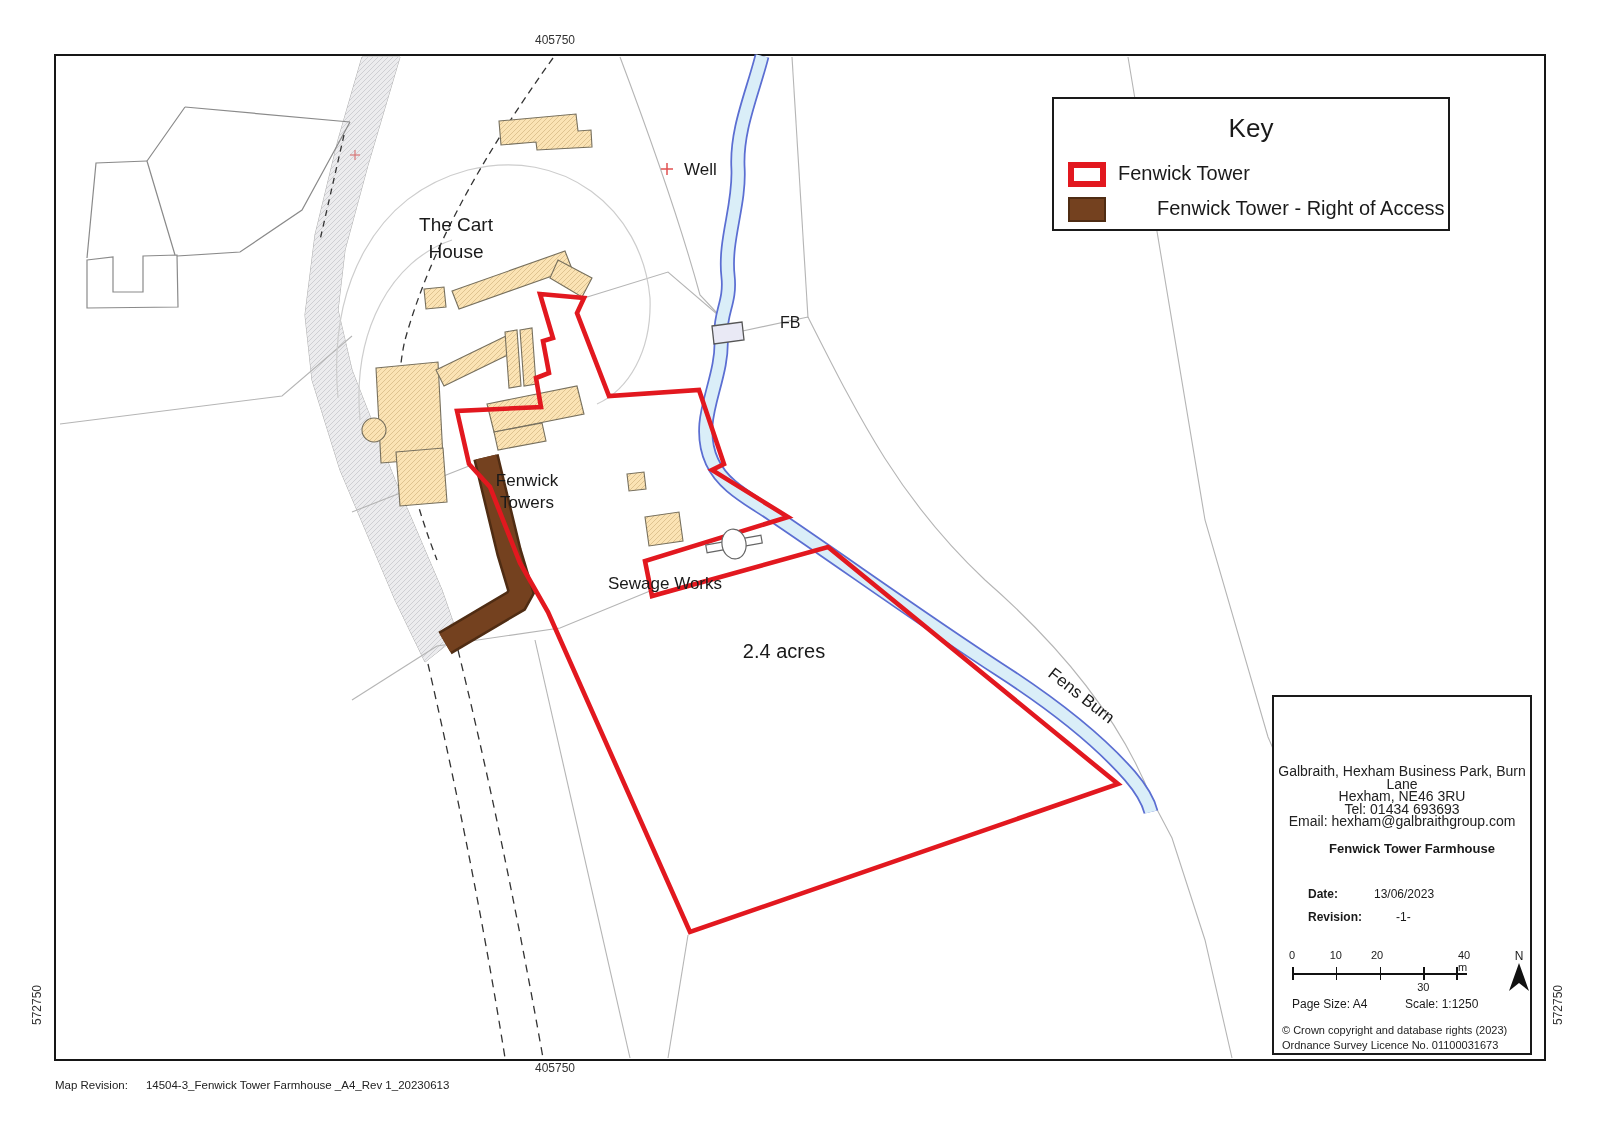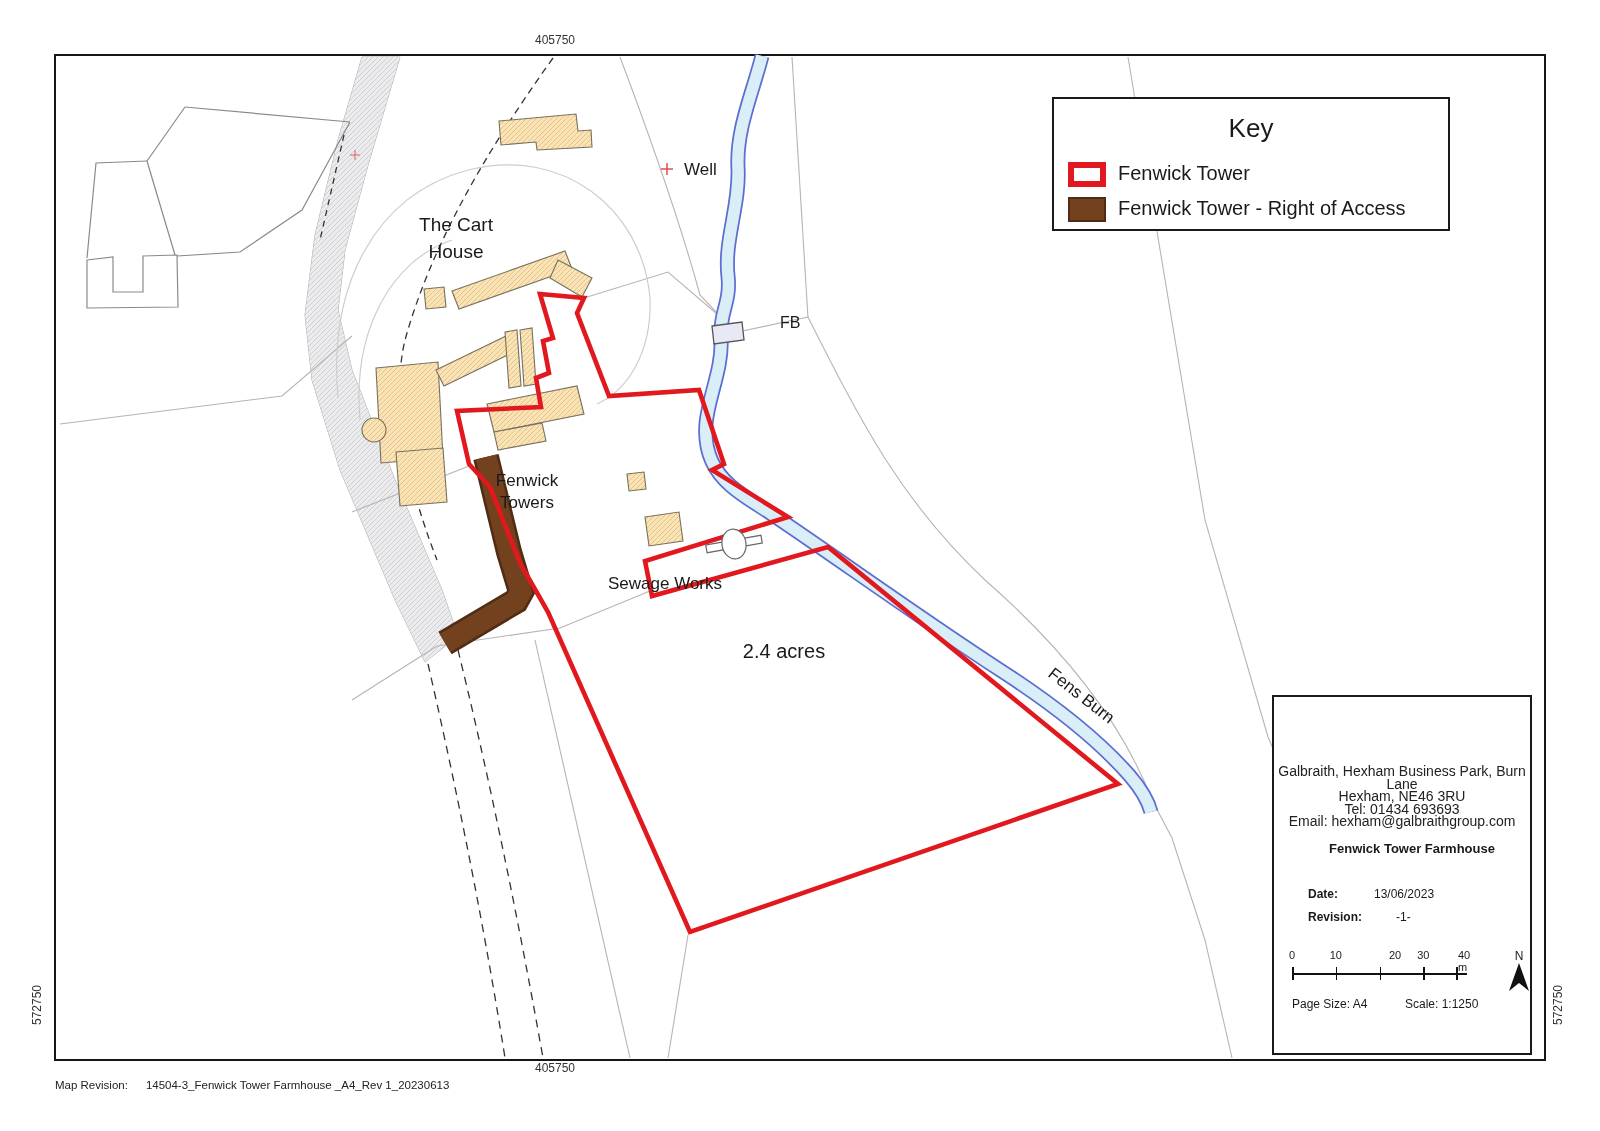--- a/index.html
+++ b/index.html
@@ -157,21 +157,21 @@
 <div class="coord abs" style="left:535px;top:1061px;">405750</div>
 <div class="coord vert abs" style="left:14px;top:998px;width:46px;text-align:center;">572750</div>
 <div class="coord vert abs" style="left:1535px;top:998px;width:46px;text-align:center;">572750</div>
 
 <div class="keybox abs">
   <div class="ktitle">Key</div>
   <div class="krow" style="top:63px;">
     <div class="swatch sw-red"></div>
     <div class="klabel">Fenwick Tower</div>
   </div>
-  <div class="krow" style="top:98px;">
+  <div class="krow" style="top:98px;gap:39px;">
     <div class="swatch sw-brown"></div>
     <div class="klabel">Fenwick Tower - Right of Access</div>
   </div>
 </div>
 
 <div class="panel abs">
   <div class="addr">
     <div>Galbraith, Hexham Business Park, Burn Lane</div>
     <div>Hexham, NE46 3RU</div>
     <div>Tel: 01434 693693</div>
@@ -180,35 +180,39 @@
   <div class="ptitle">Fenwick Tower Farmhouse</div>
   <div class="prow" style="top:190px;">
     <b>Date:</b><span class="pval">13/06/2023</span>
   </div>
   <div class="prow" style="top:213px;">
     <b>Revision:</b><span class="pval" style="left:88px;">-1-</span>
   </div>
   <div class="sb">
     <span class="num" style="left:0;">0</span>
     <span class="num" style="left:43.75px;">10</span>
-    <span class="num" style="left:103px;">20</span>
-    <span class="num" style="left:131.25px;">30</span>
+    <span class="num" style="left:85px;">20</span>
+    <span class="num" style="left:131.25px;margin-top:32px;">30</span>
     <span class="num" style="left:172px;">40 m</span>
     <div class="bar"></div>
     <span class="tick" style="left:0;"></span>
     <span class="tick" style="left:43.75px;"></span>
     <span class="tick" style="left:87.5px;"></span>
     <span class="tick" style="left:131.25px;"></span>
     <span class="tick" style="left:164px;"></span>
   </div>
   <div class="north">
     <div class="nlab">N</div>
     <svg width="24" height="30" viewBox="0 0 24 30">
       <polygon points="12,0 22,28 12,20 2,28" fill="#111"></polygon>
     </svg>
   </div>
   <div class="meta" style="left:18px;top:300px;">Page Size: A4</div>
   <div class="meta" style="left:131px;top:300px;text-align:center;">Scale: 1:1250</div>
+  <div class="copyright" style="top:326px;">
+    <div>© Crown copyright and database rights (2023)</div>
+    <div>Ordnance Survey Licence No. 01100031673</div>
+  </div>
 </div>
 
 <div class="mapref abs">
   <span>Map Revision:</span><span class="mrv">14504-3_Fenwick Tower Farmhouse _A4_Rev 1_20230613</span>
 </div>
 
 </body></html>

